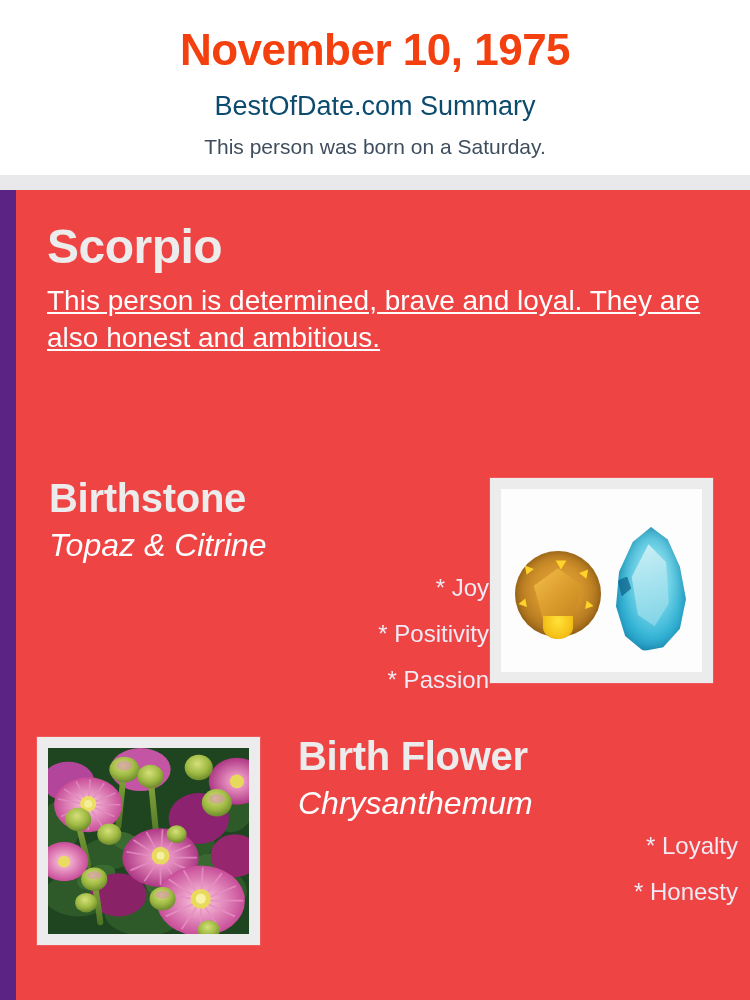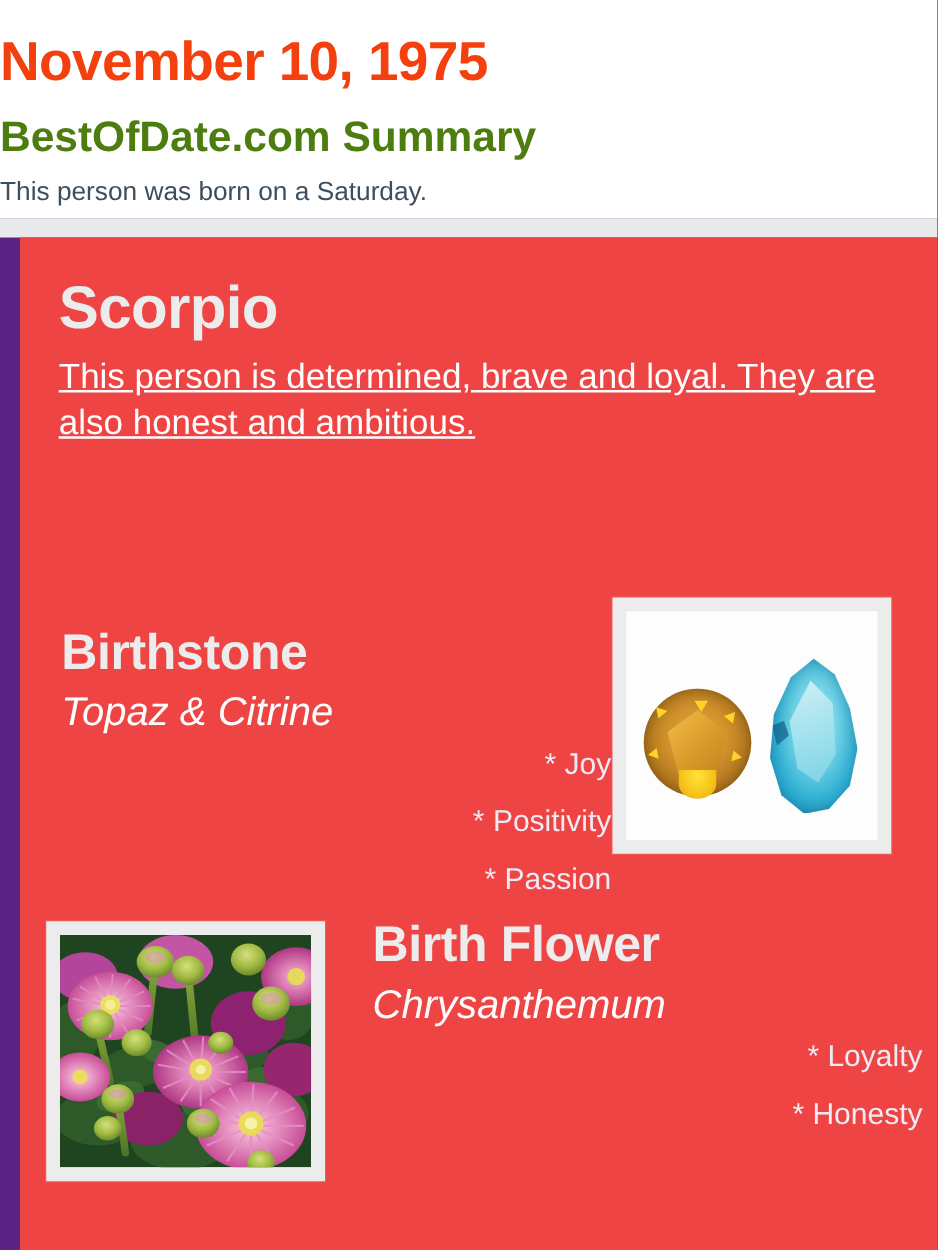--- a/index.html
+++ b/index.html
@@ -7,29 +7,29 @@
   body {
     font-family:"Liberation Sans", sans-serif;
     background:#5b2383;
     overflow:hidden;
     position:relative;
   }
 
   
   #header {
     position:absolute; left:0; top:0; width:750px; height:175px;
-    background:#ffffff; text-align:left;
+    background:#ffffff; text-align:center;
   }
   #date-title {
     font-size:44px; font-weight:bold; color:#f4400e;
     letter-spacing:-0.5px; line-height:1;
     padding-top:28px;
   }
   #site-summary {
-    font-size:34px; color:#4d7c0f; font-weight:700;
+    font-size:27px; color:#0c4a6e; font-weight:400;
     line-height:1; padding-top:21px;
   }
   #born-day {
     font-size:21px; color:#3e4e5e; font-weight:400;
     line-height:1; padding-top:16px;
   }
   #divider {
     position:absolute; left:0; top:175px; width:750px; height:15px;
     background:#e9e9eb;
   }
@@ -45,21 +45,21 @@
   #zodiac-name {
     font-size:48px; font-weight:bold; color:#ececec;
     line-height:1; letter-spacing:-0.5px;
   }
   #zodiac-desc {
     font-size:28px; color:#fdfdfd; font-weight:400;
     line-height:1.33; padding-top:11px; max-width:660px;text-decoration:underline;
   }
 
   
-  #birthstone-block { position:absolute; left:33px; top:288px; width:440px;margin-top:24px; }
+  #birthstone-block { position:absolute; left:33px; top:288px; width:440px; }
   .section-title {
     font-size:40px; font-weight:bold; color:#ececec;
     line-height:1; letter-spacing:-0.3px;
   }
   .section-sub {
     font-size:32px; color:#fdfdfd; font-weight:400;
     line-height:1; padding-top:11px;font-style:italic;
   }
   .bullets { padding-top:15px; }
   .bullet {

